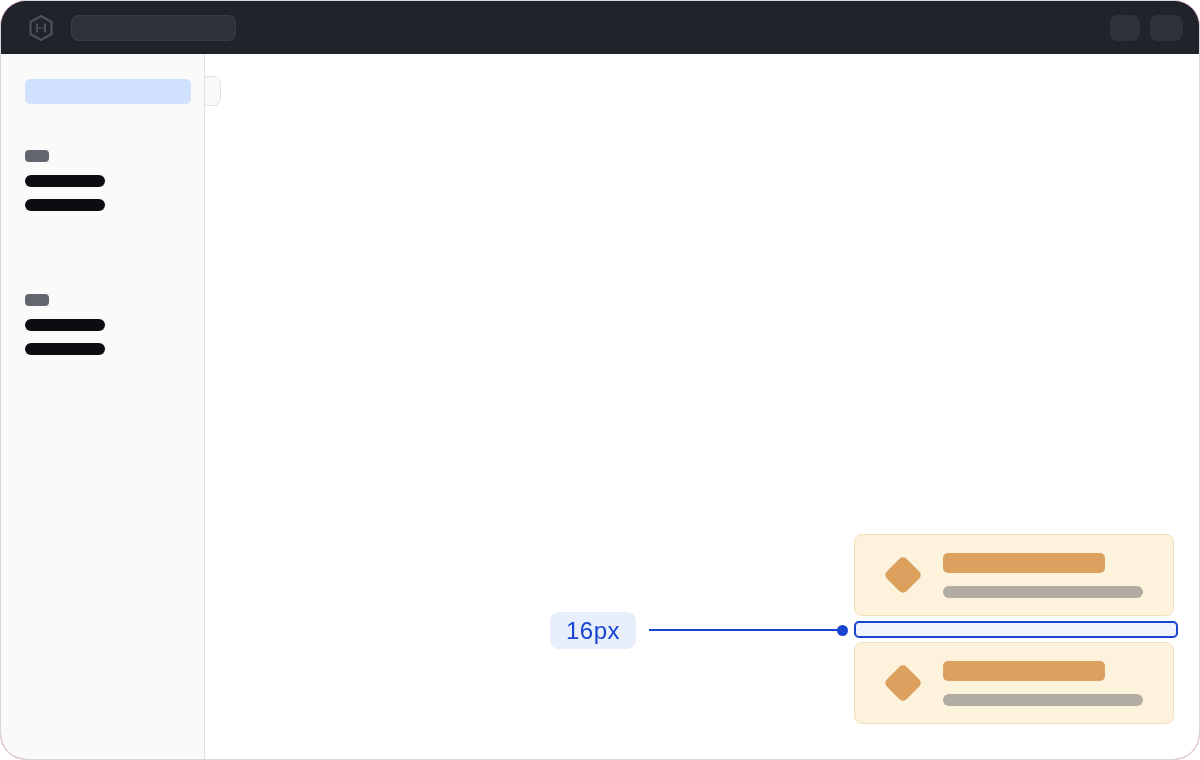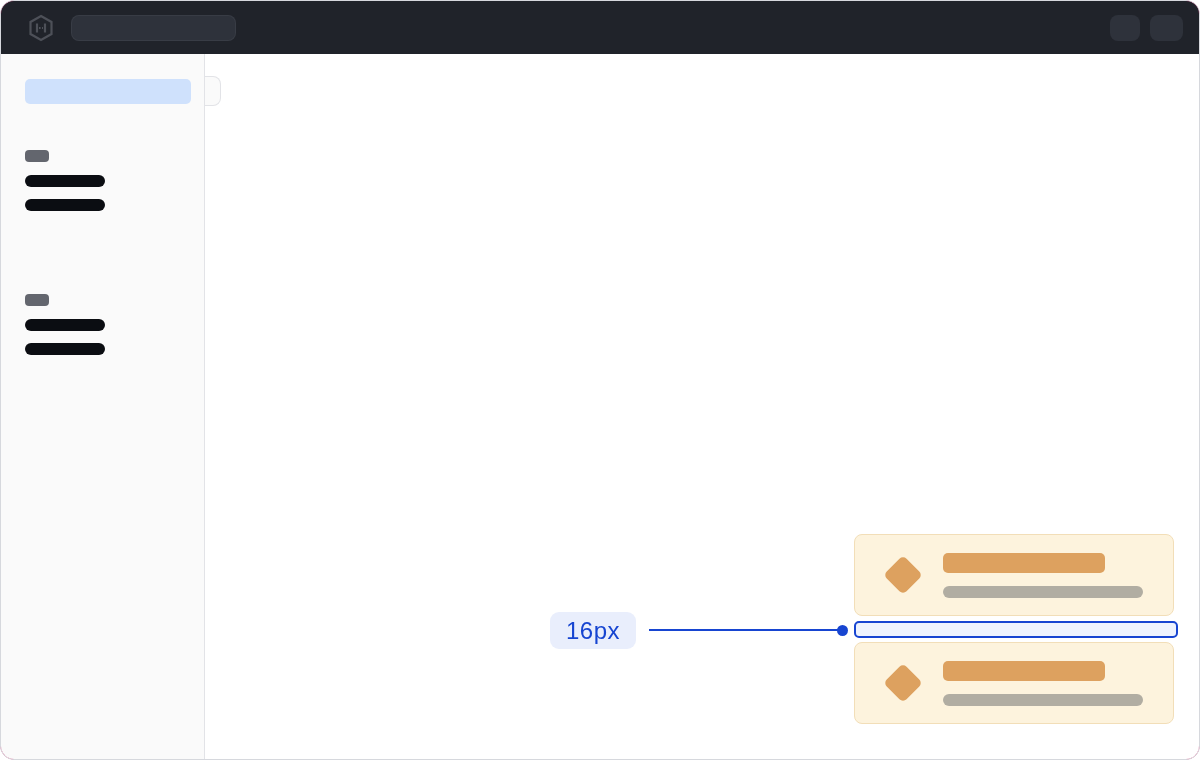--- a/index.html
+++ b/index.html
@@ -1,18 +1,18 @@
 <!DOCTYPE html>
 <html style="--window-border: #d6d8dd; --topbar-bg: #20232a; --topbar-skeleton: #2e323b; --logo-gray: #4d5058; --sidebar-bg: #fafafa; --sidebar-border: #e2e3e7; --nav-selected: #cfe1fc; --skeleton-gray: #63666e; --skeleton-dark: #0b0d12; --card-bg: #fdf3dd; --card-border: #f2deb8; --card-orange: #dda15f; --card-gray: #b1ada2; --accent-blue: #1745d1; --annotation-pill-bg: #e9eefc; --gap-fill: #eef3fe;"><head>
 <meta charset="utf-8">
 <style>
   html,body{margin:0;padding:0;background:#ffffff;font-family:"Liberation Sans",sans-serif;}
   .window{
     position:relative;width:1200px;height:760px;box-sizing:border-box;
-    border:1px solid var(--window-border);border-radius:14px;overflow:hidden;background:#be185d;
+    border:1px solid var(--window-border);border-radius:26px;overflow:hidden;background:#be185d;
   }
   
   .topbar{height:53px;background:var(--topbar-bg);display:flex;align-items:center;padding:0 16px;box-sizing:border-box;}
   .logo-wrap{width:26px;height:28px;margin-left:11px;flex:none;display:flex;align-items:center;justify-content:center;}
   .logo-wrap svg path{stroke:var(--logo-gray);}
   .topbar-search{width:165px;height:26px;border-radius:8px;background:var(--topbar-skeleton);margin-left:17px;border:1px solid rgba(255,255,255,0.05);box-sizing:border-box;}
   .topbar-spacer{flex:1;}
   .topbar-actions{display:flex;gap:10px;}
   .topbar-pill{height:26px;border-radius:8px;background:var(--topbar-skeleton);}
   .topbar-pill.a{width:30px;}

